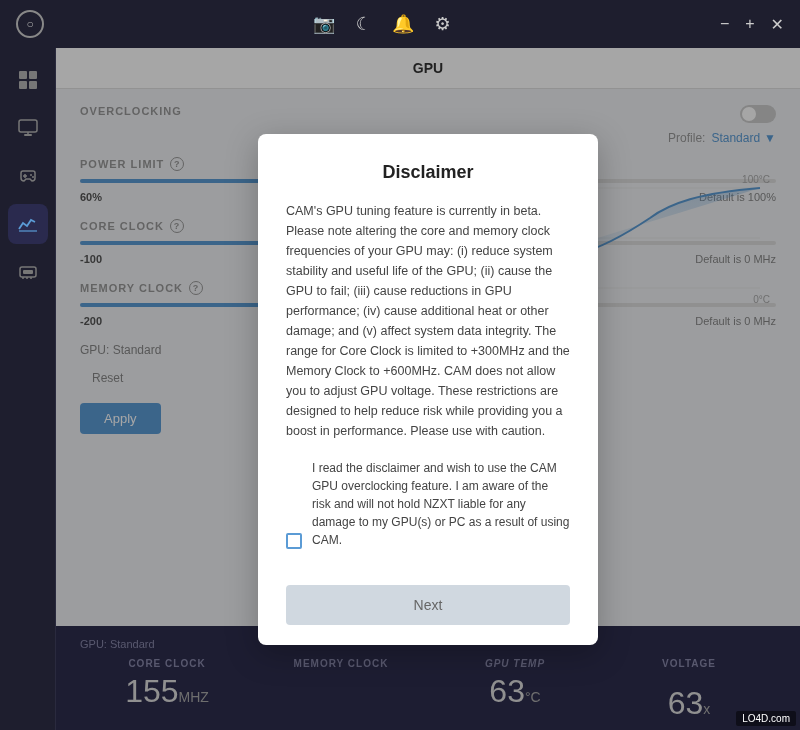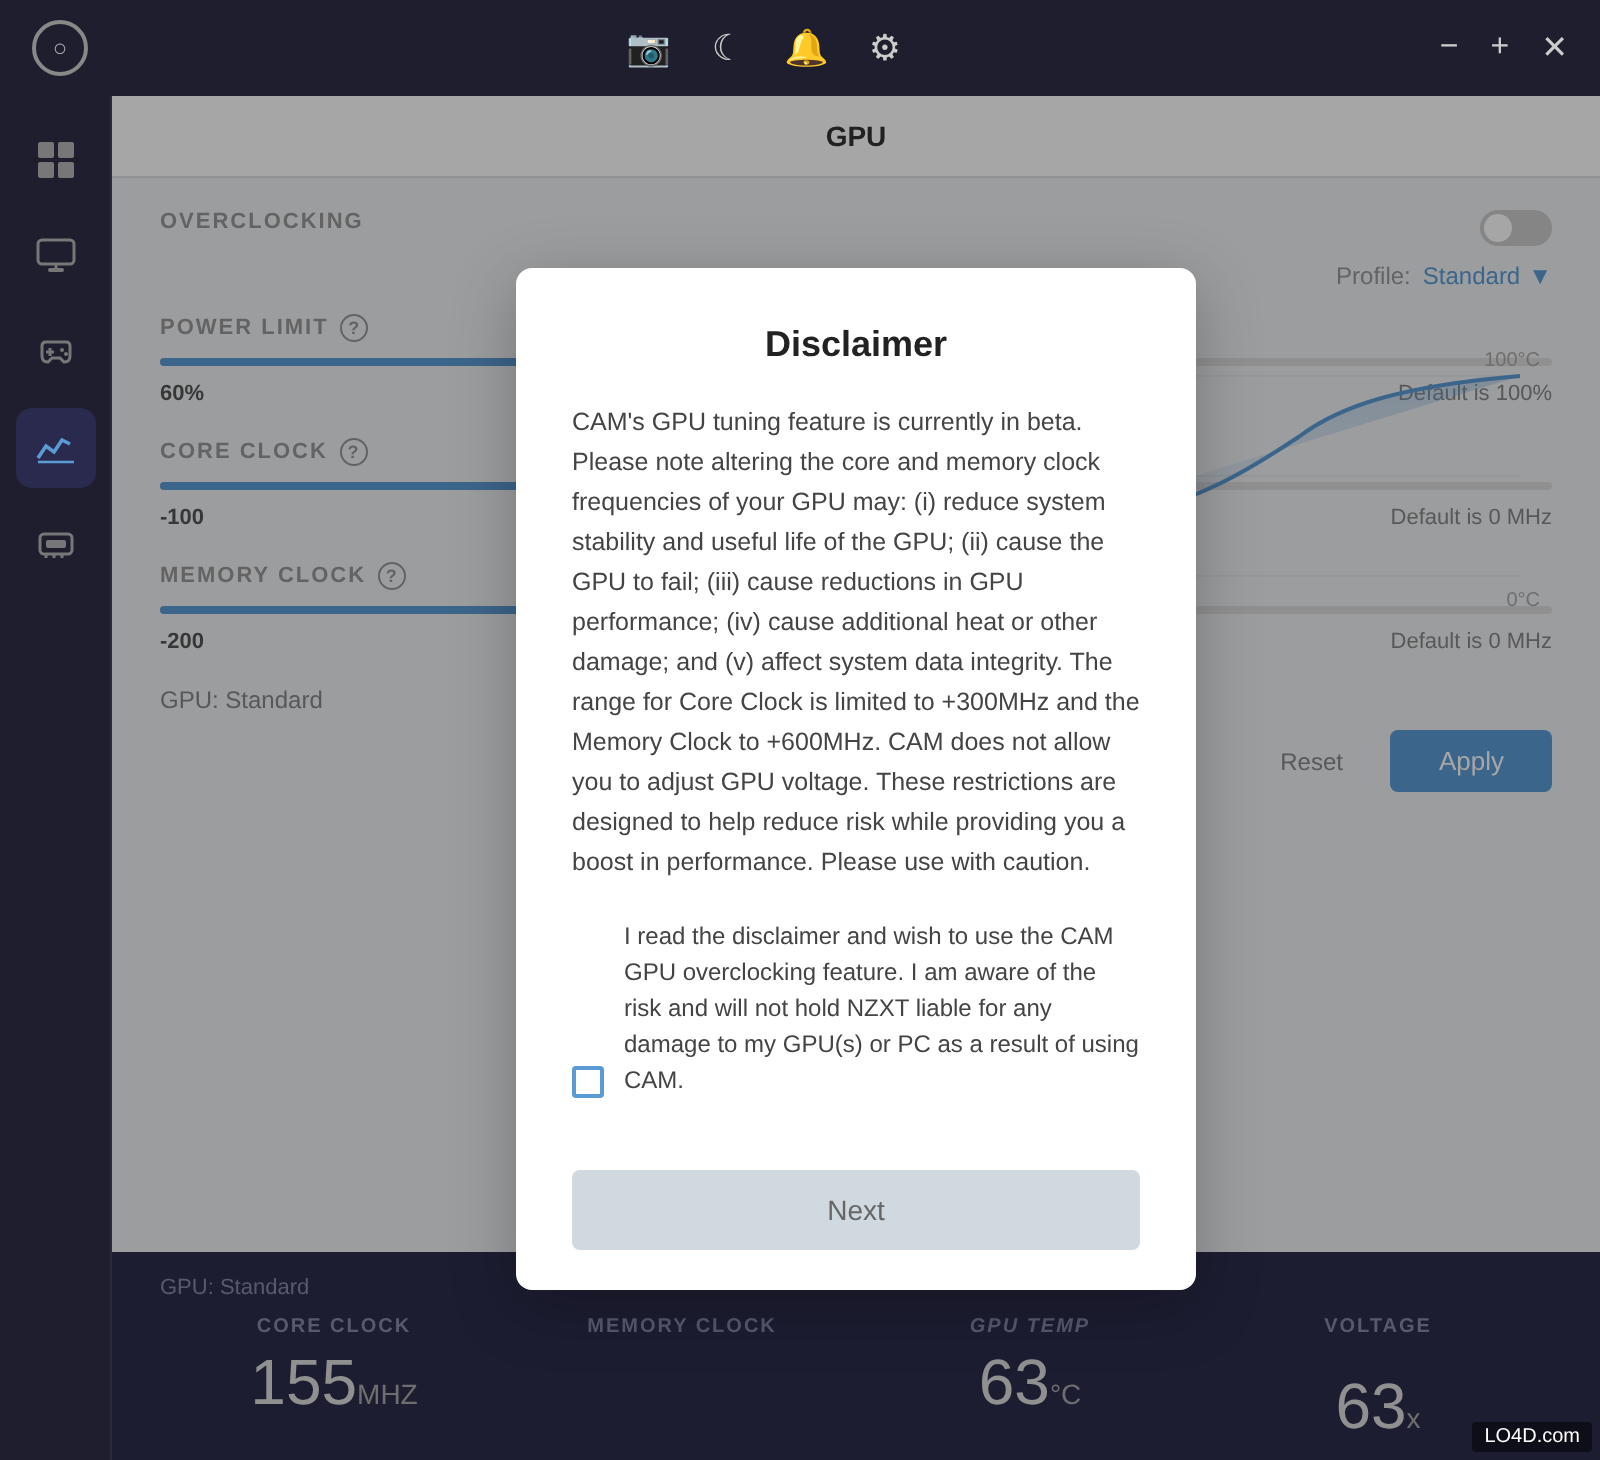--- a/index.html
+++ b/index.html
@@ -229,24 +229,25 @@
       position: absolute;
       top: 120px;
       right: 20px;
       width: 280px;
       height: 140px;
     }
 
     
     .buttons-row {
       display: flex;
-      align-items: center;
+      align-items: flex-start;
       justify-content: flex-end;
       gap: 12px;
       margin-top: 8px;
+      flex-direction: column;
     }
     .btn-reset {
       font-size: 12px;
       color: #888;
       background: none;
       border: none;
       cursor: pointer;
       padding: 6px 12px;
     }
     .btn-apply {

